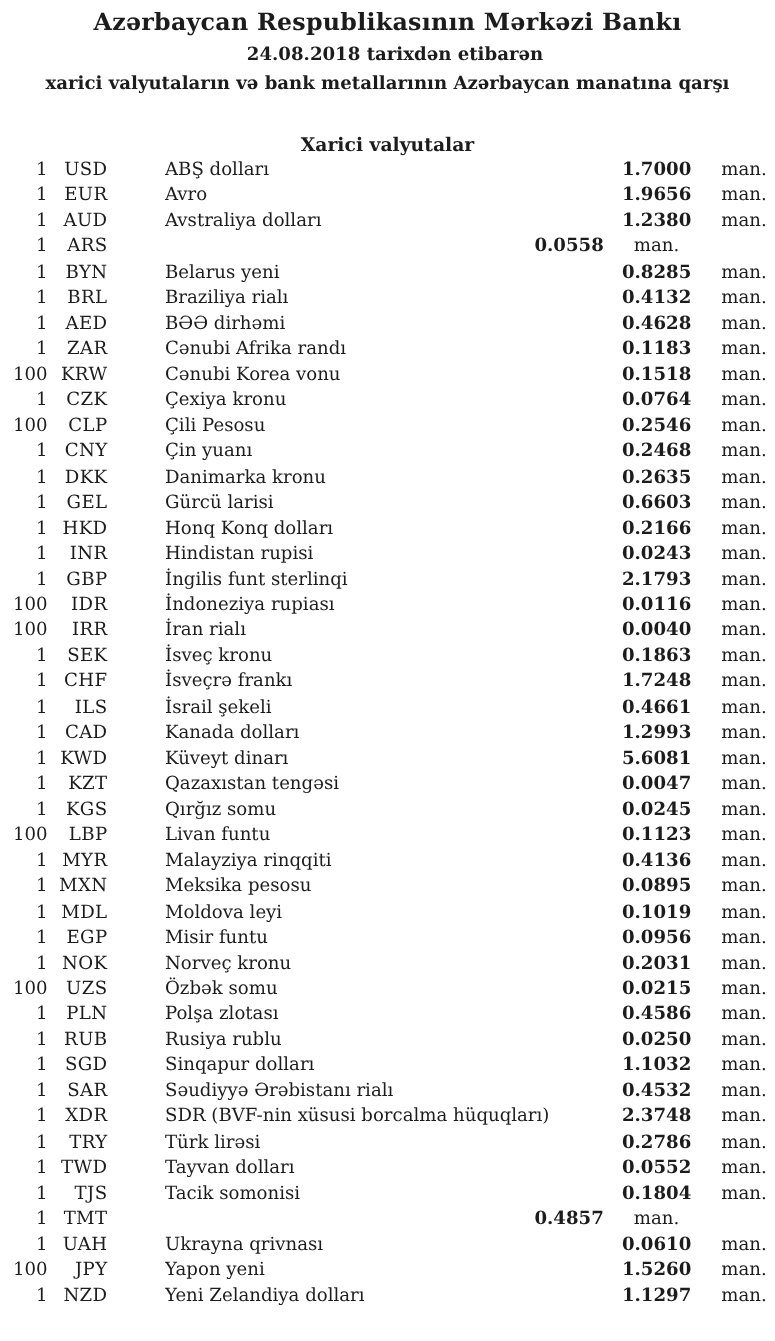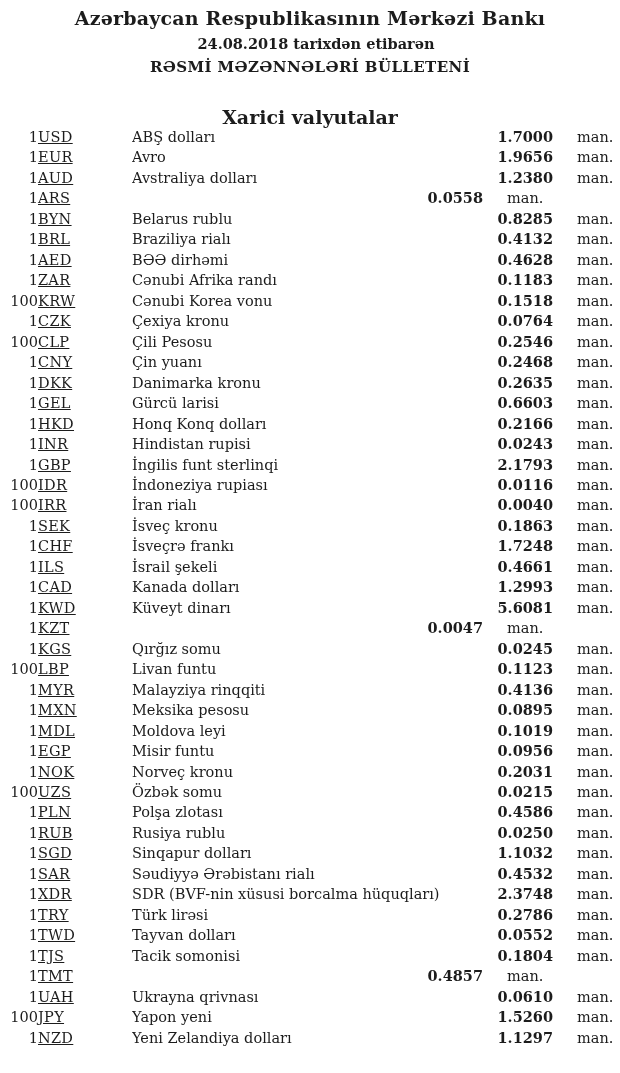--- a/index.html
+++ b/index.html
@@ -41,43 +41,42 @@
     }
     .bulletin-title {
       font-size: 15px;
       font-weight: bold;
       line-height: 24px;
       letter-spacing: 0.4px;
     }
     .section-title {
       margin-top: 29px;
       text-align: center;
-      font-size: 19px;
+      font-size: 15px;
       font-weight: bold;
       line-height: 18px;
     }
     .rates-table {
       margin-top: 1px;
       padding: 0 20px 0 6px;
     }
     .rate-row {
       display: grid;
       grid-template-columns: 32px 48px 1fr 70px 47px;
       height: 20.47px;
       line-height: 20.47px;
       font-size: 14.5px;
       white-space: nowrap;
     }
     .cell-qty {
       text-align: right;
     }
     .cell-code {
-      text-align: left;
+      text-align: right;
       letter-spacing: 0.3px;
-      text-decoration: underline;
     }
     .cell-name {
       text-align: left;
       overflow: hidden;
       margin-left: 46px;
     }
     .cell-rate {
       text-align: right;
       font-weight: bold;
     }
@@ -87,21 +86,21 @@
     }
   </style>
 </head>
 <body>
 
 <div class="page">
 
   <div class="doc-header">
     <div class="bank-name">Azərbaycan Respublikasının Mərkəzi Bankı</div>
     <div class="date-line">24.08.2018 tarixdən etibarən</div>
-    <div class="bulletin-title">RƏSMİ MƏZƏNNƏLƏRİ BÜLLETENİ</div>
+    <div class="subtitle-line">xarici valyutaların və bank metallarının Azərbaycan manatına qarşı</div>
   </div>
 
   <div class="section-title">Xarici valyutalar</div>
 
   <div class="rates-table">
     <div class="rate-row">
       <span class="cell-qty">1</span>
       <span class="cell-code">USD</span>
       <span class="cell-name">ABŞ dolları</span>
       <span class="cell-rate">1.7000</span>
@@ -127,21 +126,21 @@
     <div class="rate-row">
       <span class="cell-qty">1</span>
       <span class="cell-code">ARS</span>
       <span class="cell-rate">0.0558</span>
       <span class="cell-unit">man.</span>
     </div>
 
     <div class="rate-row">
       <span class="cell-qty">1</span>
       <span class="cell-code">BYN</span>
-      <span class="cell-name">Belarus rublu</span>
+      <span class="cell-name">Belarus yeni</span>
       <span class="cell-rate">0.8285</span>
       <span class="cell-unit">man.</span>
     </div>
 
     <div class="rate-row">
       <span class="cell-qty">1</span>
       <span class="cell-code">BRL</span>
       <span class="cell-name">Braziliya rialı</span>
       <span class="cell-rate">0.4132</span>
       <span class="cell-unit">man.</span>
@@ -287,20 +286,21 @@
       <span class="cell-qty">1</span>
       <span class="cell-code">KWD</span>
       <span class="cell-name">Küveyt dinarı</span>
       <span class="cell-rate">5.6081</span>
       <span class="cell-unit">man.</span>
     </div>
 
     <div class="rate-row">
       <span class="cell-qty">1</span>
       <span class="cell-code">KZT</span>
+      <span class="cell-name">Qazaxıstan tengəsi</span>
       <span class="cell-rate">0.0047</span>
       <span class="cell-unit">man.</span>
     </div>
 
     <div class="rate-row">
       <span class="cell-qty">1</span>
       <span class="cell-code">KGS</span>
       <span class="cell-name">Qırğız somu</span>
       <span class="cell-rate">0.0245</span>
       <span class="cell-unit">man.</span>

